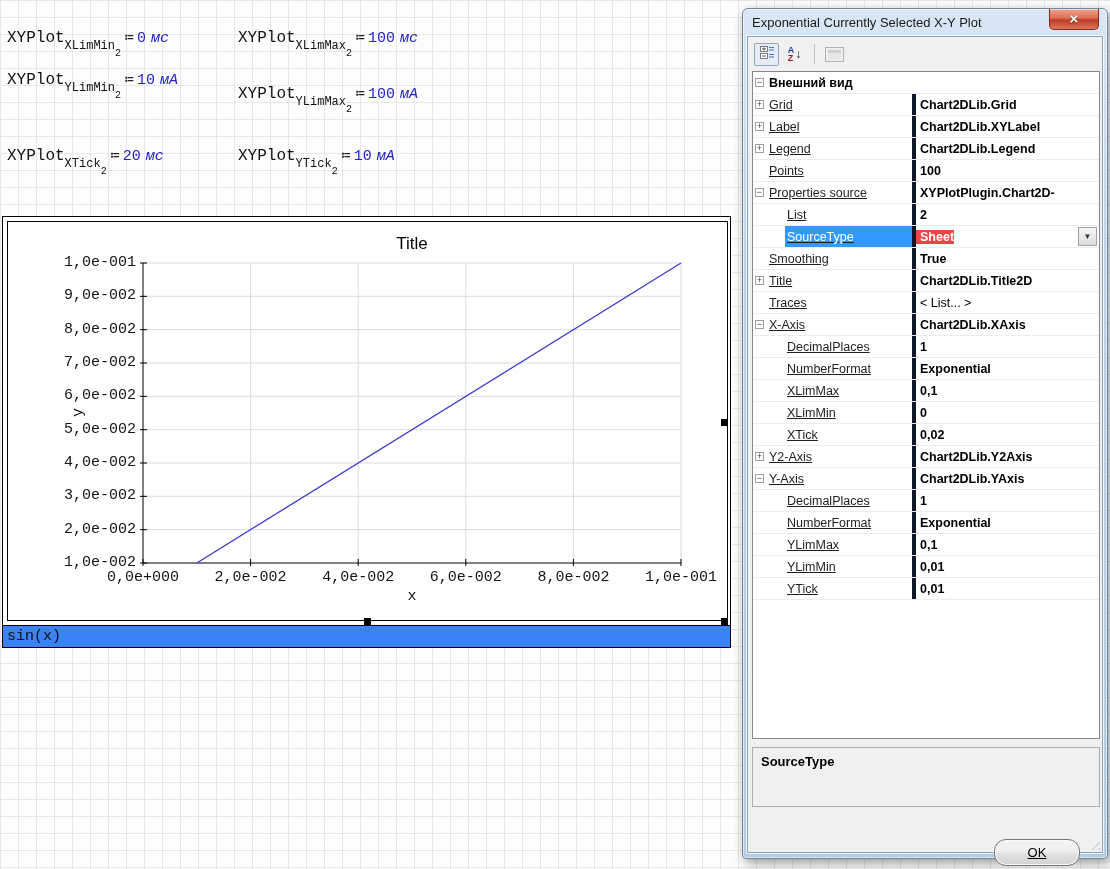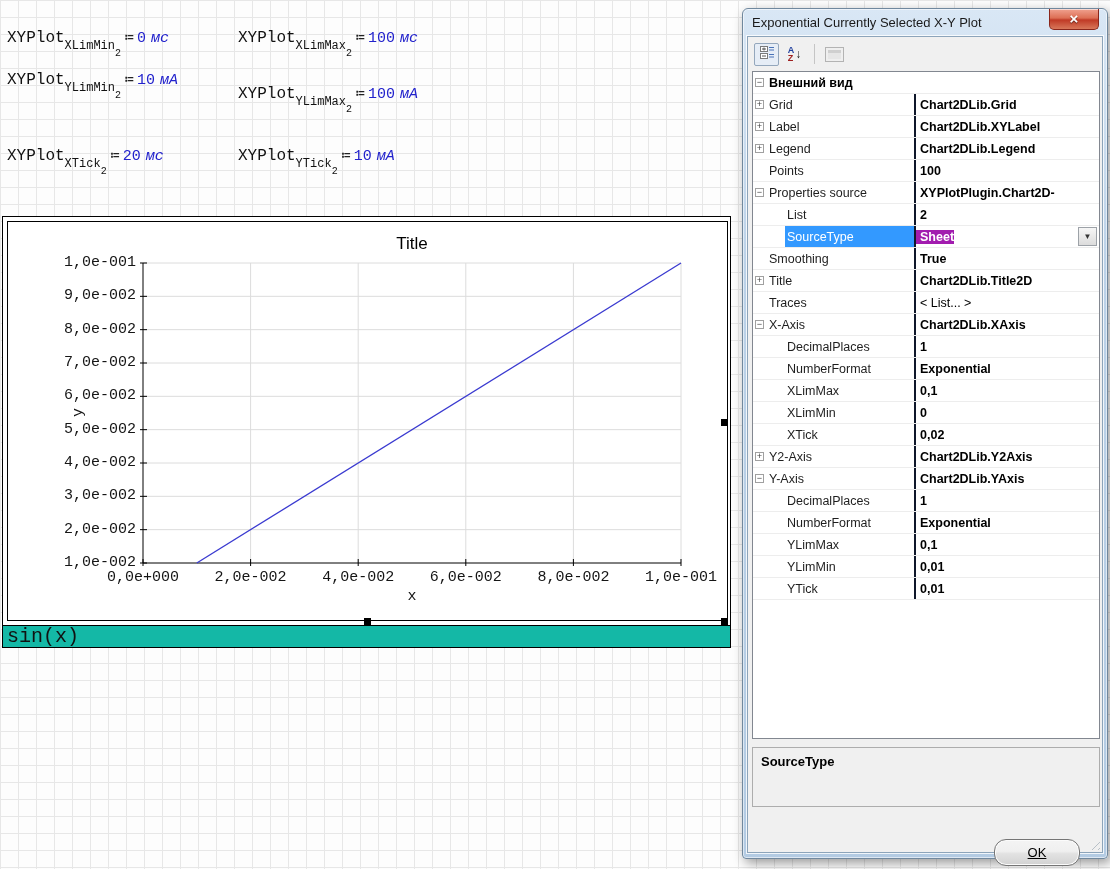--- a/index.html
+++ b/index.html
@@ -32,21 +32,21 @@
   .ytick{position:absolute;left:0;width:128px;text-align:right;
     font-family:"Liberation Mono",monospace;font-size:15px;color:#151515;}
   .xtick{position:absolute;width:96px;text-align:center;
     font-family:"Liberation Mono",monospace;font-size:15px;color:#151515;}
   .axis-xlabel{position:absolute;left:135px;top:366px;width:538px;text-align:center;
     font-family:"Liberation Mono",monospace;font-size:15px;color:#151515;}
   .axis-ylabel{position:absolute;left:66px;top:182px;
     font-family:"Liberation Mono",monospace;font-size:15px;color:#151515;
     transform:rotate(-90deg);}
   #legend-strip{position:absolute;left:0;right:0;bottom:0;height:21px;border-top:1px solid #000;
-    background:#14b8a6;font-family:"Liberation Mono",monospace;font-size:20px;line-height:21px;
+    background:#3b82f6;font-family:"Liberation Mono",monospace;font-size:15px;line-height:21px;
     padding-left:4px;color:#111;}
   .handle{position:absolute;width:7px;height:7px;background:#000;}
   
   #dialog{position:absolute;left:742px;top:8px;width:366px;height:851px;
     border:1px solid #70889e;border-radius:6px 6px 4px 4px;
     background:linear-gradient(#d9e7f5,#bcd2e8 30%,#b3cbe3);
     box-shadow:3px 4px 12px rgba(0,0,0,.40), inset 0 0 0 1px rgba(255,255,255,.55);
     box-sizing:border-box;}
   #titlebar{position:relative;height:27px;}
   #title-text{padding:6px 60px 0 9px;font-size:13px;color:#1a1a1a;white-space:nowrap;overflow:hidden;}
@@ -73,32 +73,32 @@
     box-shadow:inset 0 0 0 2px #efefef;position:relative;}
   .tbtn.disabled .ppage::after{content:"";position:absolute;left:2px;top:2px;right:2px;height:3px;background:#cfcfcf;}
   
   #prop-grid{position:absolute;left:4px;top:34px;width:348px;height:668px;background:#fff;
     border:1px solid #828790;box-sizing:border-box;overflow:hidden;
     font-size:12.5px;color:#1e1e1e;}
   .prow{display:flex;height:22px;box-sizing:border-box;border-bottom:1px solid #ededed;align-items:stretch;}
   .pgutter{width:14px;flex:none;position:relative;}
   .pbox{position:absolute;left:2px;top:6px;width:9px;height:9px;border:1px solid #a0a0a0;background:#fff;
     font-size:9px;line-height:8px;text-align:center;color:#444;box-sizing:border-box;font-family:"Liberation Mono",monospace;}
-  .pname{width:149px;flex:none;border-right:2px solid #0f172a;display:flex;align-items:flex-start;
-    overflow:hidden;box-sizing:border-box;}
+  .pname{width:149px;flex:none;border-right:4px solid #0f172a;display:flex;align-items:flex-start;
+    overflow:hidden;box-sizing:border-box;text-decoration:underline;}
   .pname .pindent{width:18px;flex:none;}
   .pname-text{padding-left:2px;white-space:nowrap;}
   .pval{flex:1;display:flex;align-items:center;position:relative;overflow:hidden;}
   .pval-text{padding-left:4px;white-space:nowrap;font-weight:bold;color:#000;}
   .pval-text.normal{font-weight:normal;}
   .pcat{font-weight:bold;color:#000;display:flex;align-items:center;padding-left:2px;}
   .prow.sel .pname-fill{background:#3399ff;}
   .prow.sel .pname-text{color:#fff;}
   .pname-fill{flex:1;display:flex;align-items:center;height:100%;}
-  .pval-text.selhl{background:#a21caf;color:#fff;}
+  .pval-text.selhl{background:#ef4444;color:#fff;}
   .pdrop{position:absolute;right:2px;top:1px;width:19px;height:19px;border:1px solid #9da2a8;
     background:linear-gradient(#f6f6f6,#dcdcdc);display:flex;align-items:center;justify-content:center;
     font-size:8px;color:#333;box-sizing:border-box;}
   
   #desc-panel{position:absolute;left:4px;top:710px;width:348px;height:60px;background:#f0f0f0;
     border:1px solid #adadad;box-sizing:border-box;padding:6px 8px;}
   #desc-title{font-weight:bold;font-size:13px;color:#000;}
   #ok-btn{position:absolute;left:246px;top:802px;width:84px;height:25px;
     border:1px solid #757575;border-radius:12px;
     background:linear-gradient(#f4f4f4,#efefef 45%,#e2e2e2 55%,#d2d2d2);

